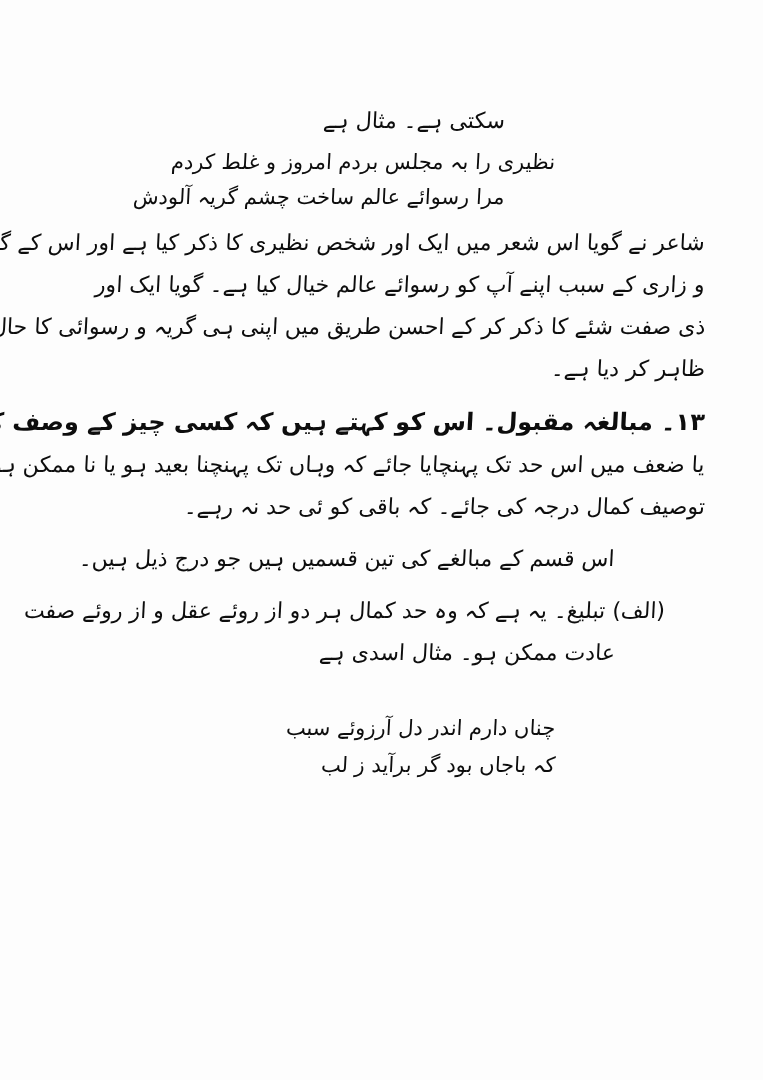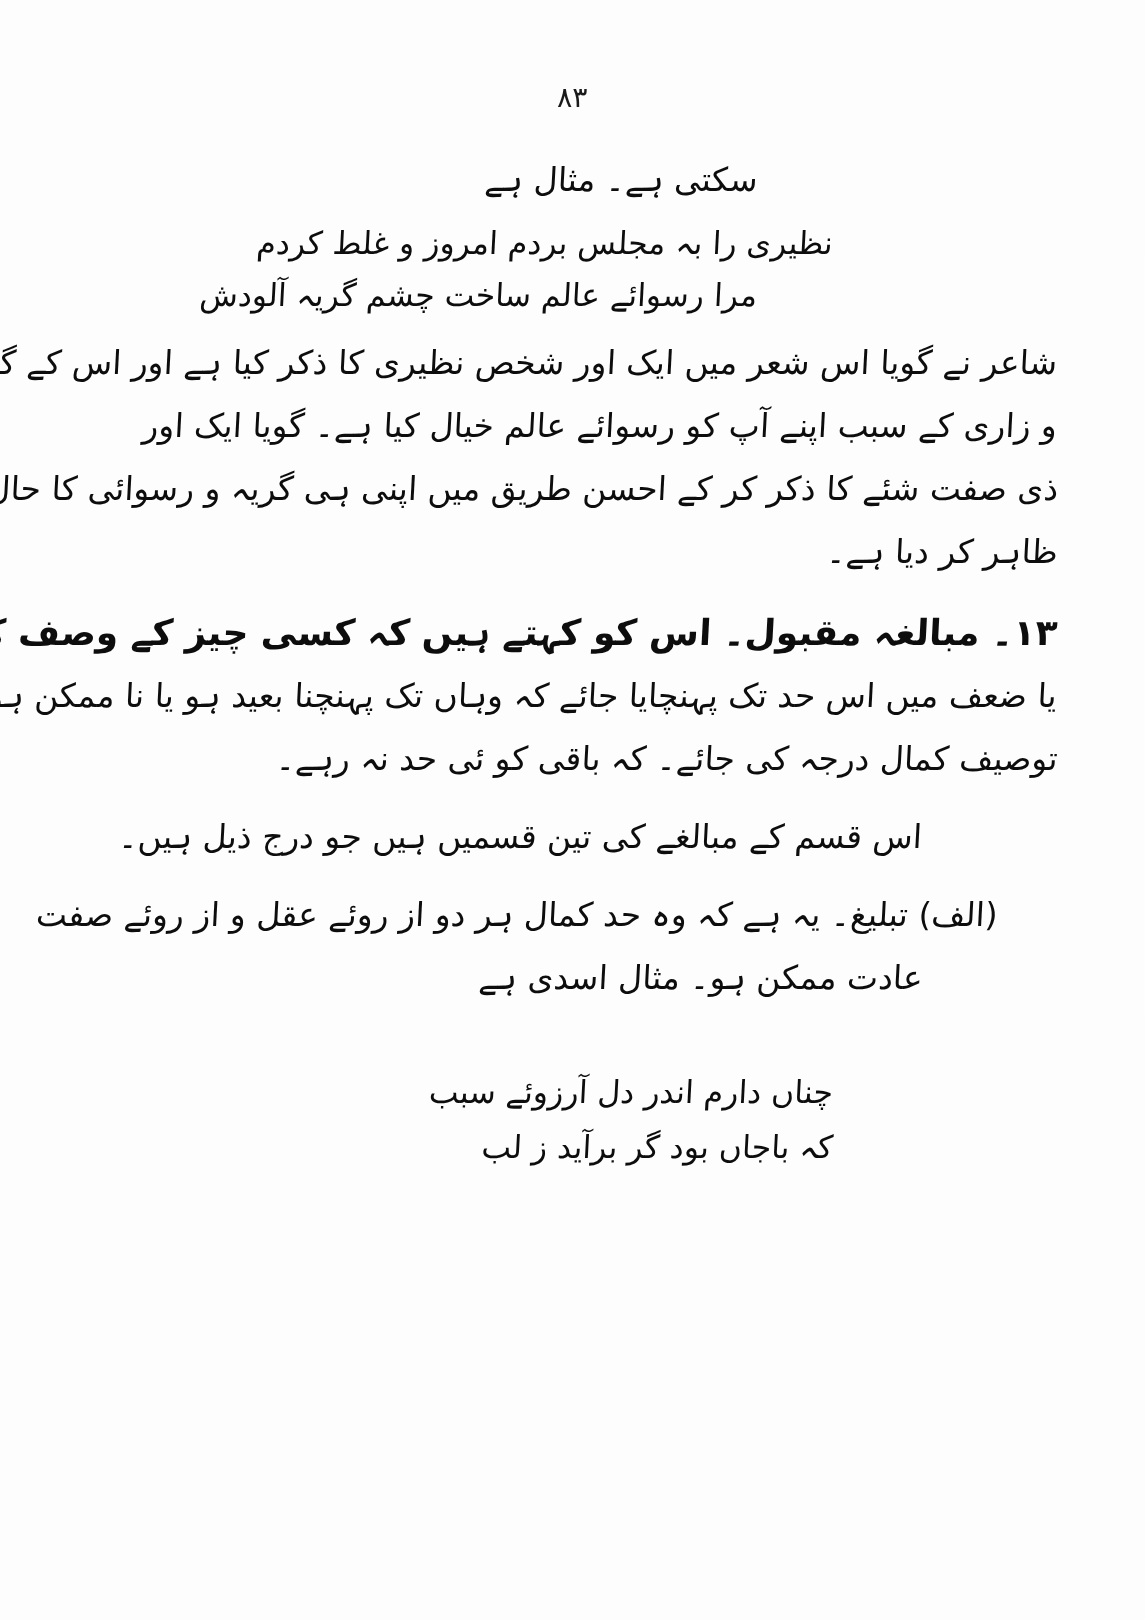--- a/index.html
+++ b/index.html
@@ -73,21 +73,20 @@
   .couplet { margin-bottom: 14px; }
   .section-mark {
     font-weight: bold;
   }
 </style>
 </head>
 <body>
 
 <div class="page">
 
-  <div class="page-number">۸۳</div>
 
   <div class="content">
 
     <div class="row">
       <div class="line l-body indent-5"><span>سکتی ہے۔ مثال ہے</span></div>
     </div>
 
     <div class="couplet">
       <div class="line l-verse indent-4" style="margin-bottom:14px;"><span>نظیری را بہ مجلس بردم امروز و غلط کردم</span></div>
       <div class="line l-verse indent-5"><span>مرا رسوائے عالم ساخت چشم گریہ آلودش</span></div>

